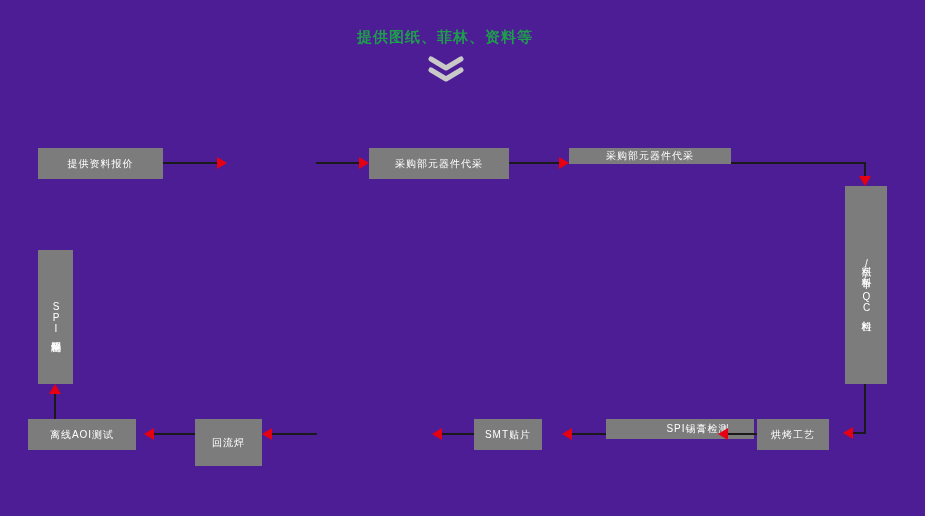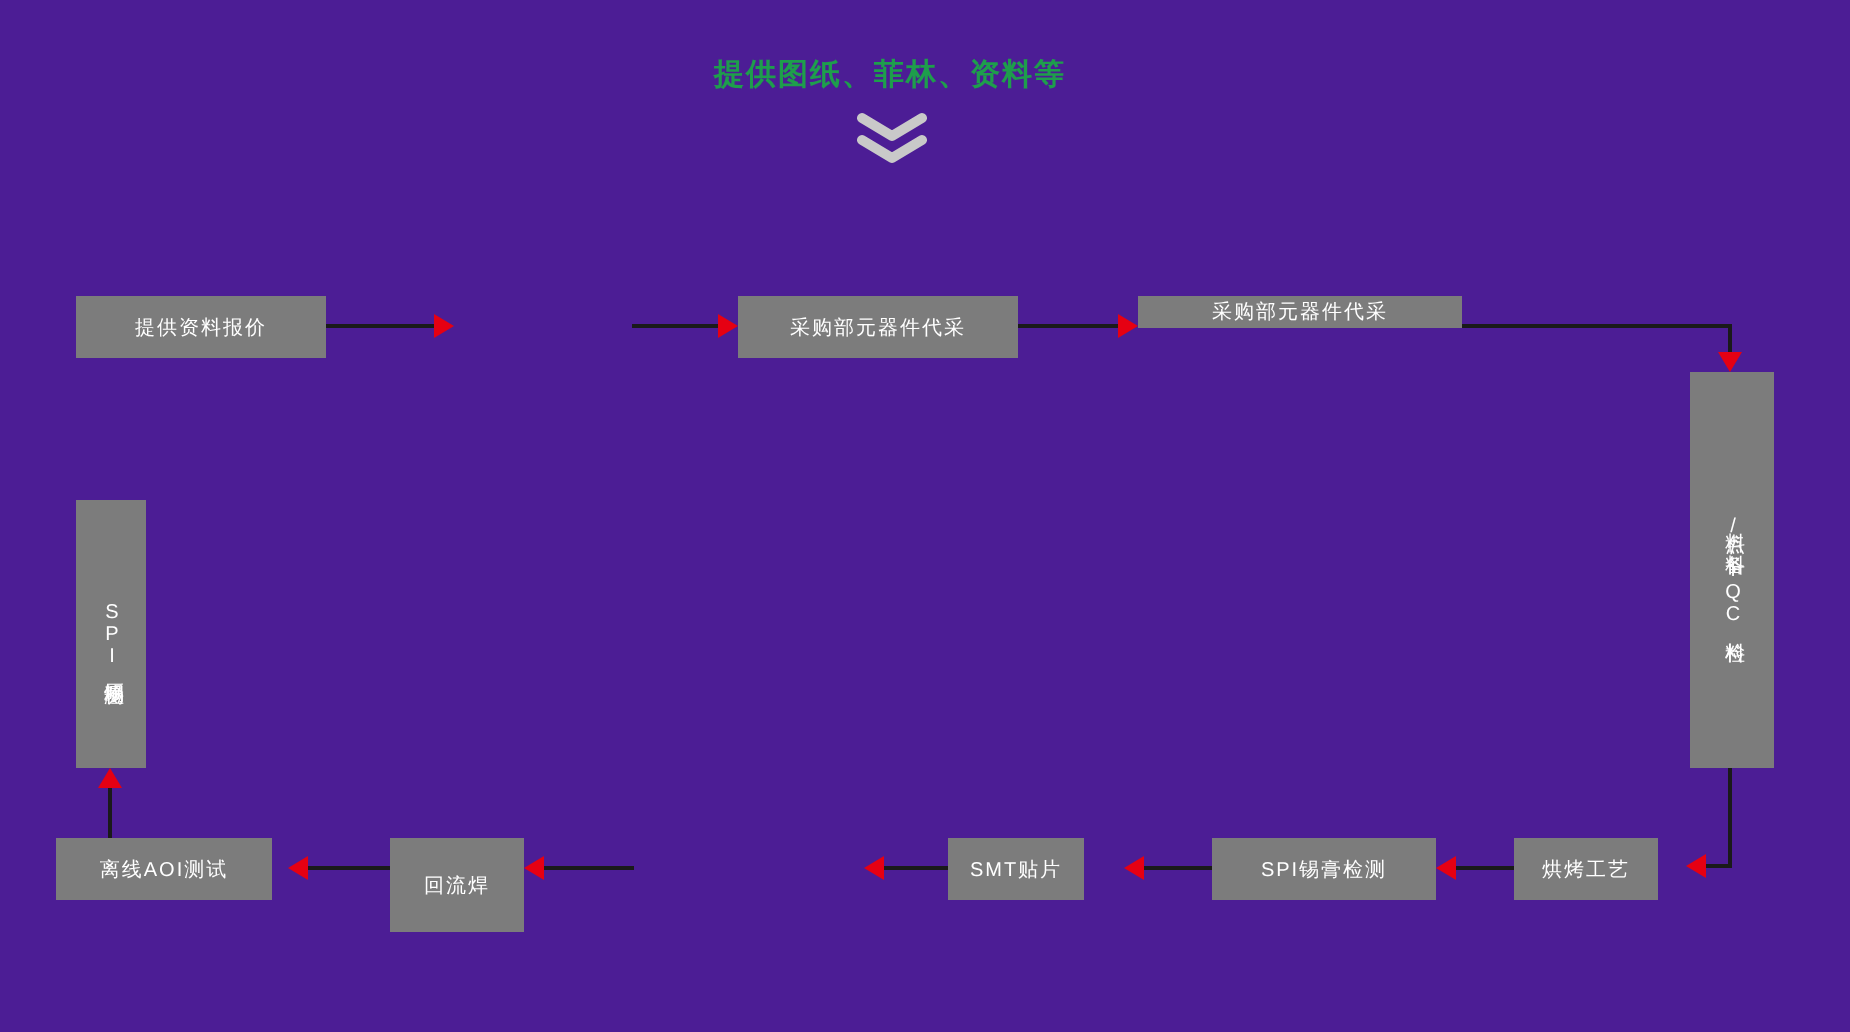--- a/index.html
+++ b/index.html
@@ -52,21 +52,21 @@
   .b-top2{left:227px;top:148px;width:89px;height:31px;}
   .b-top3{left:369px;top:148px;width:140px;height:31px;}
   .b-top4{left:569px;top:148px;width:162px;height:16px;}
   
   .b-right{left:845px;top:186px;width:42px;height:198px;}
   
   .b-bot1{left:28px;top:419px;width:108px;height:31px;}
   .b-bot2{left:195px;top:419px;width:67px;height:47px;}
   .b-bot3{left:317px;top:419px;width:115px;height:31px;}
   .b-bot4{left:474px;top:419px;width:68px;height:31px;}
-  .b-bot5{left:606px;top:419px;width:112px;height:31px;}
+  .b-bot5{left:606px;top:419px;width:112px;height:20px;padding-left:36px;}
   .b-bot6{left:757px;top:419px;width:72px;height:31px;}
   
   .b-left{left:38px;top:250px;width:35px;height:134px;}
 
   
   .hline{position:absolute;height:2px;background:var(--line);}
   .vline{position:absolute;width:2px;background:var(--line);}
   .head{position:absolute;width:0;height:0;}
   .head-right{border-top:6px solid transparent;border-bottom:6px solid transparent;border-left:10px solid var(--arrow-red);}
   .head-left{border-top:6px solid transparent;border-bottom:6px solid transparent;border-right:10px solid var(--arrow-red);}

